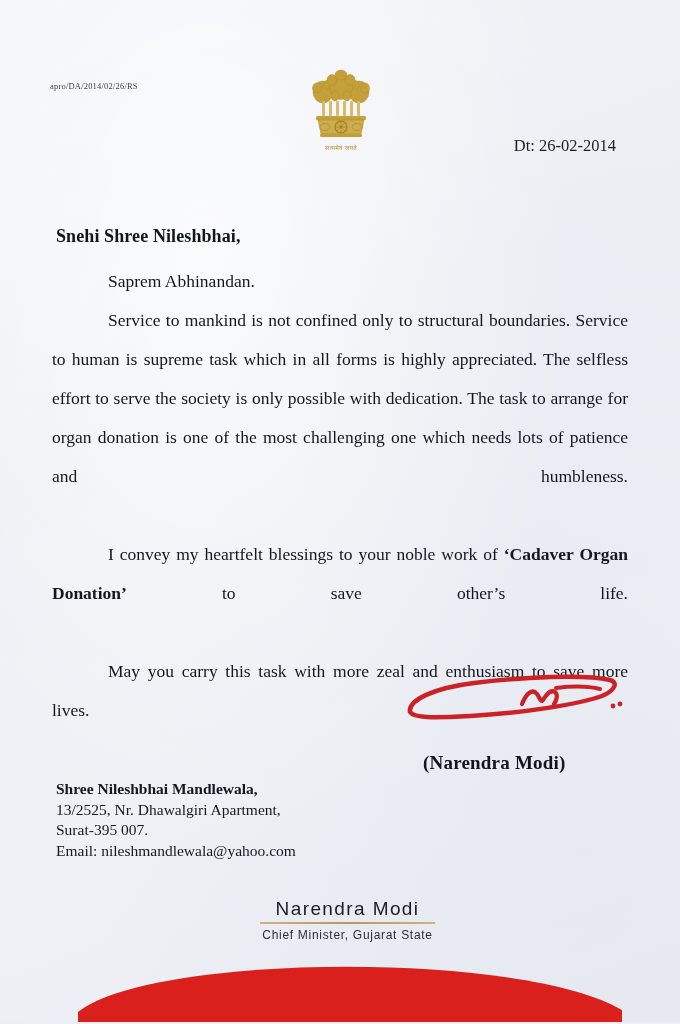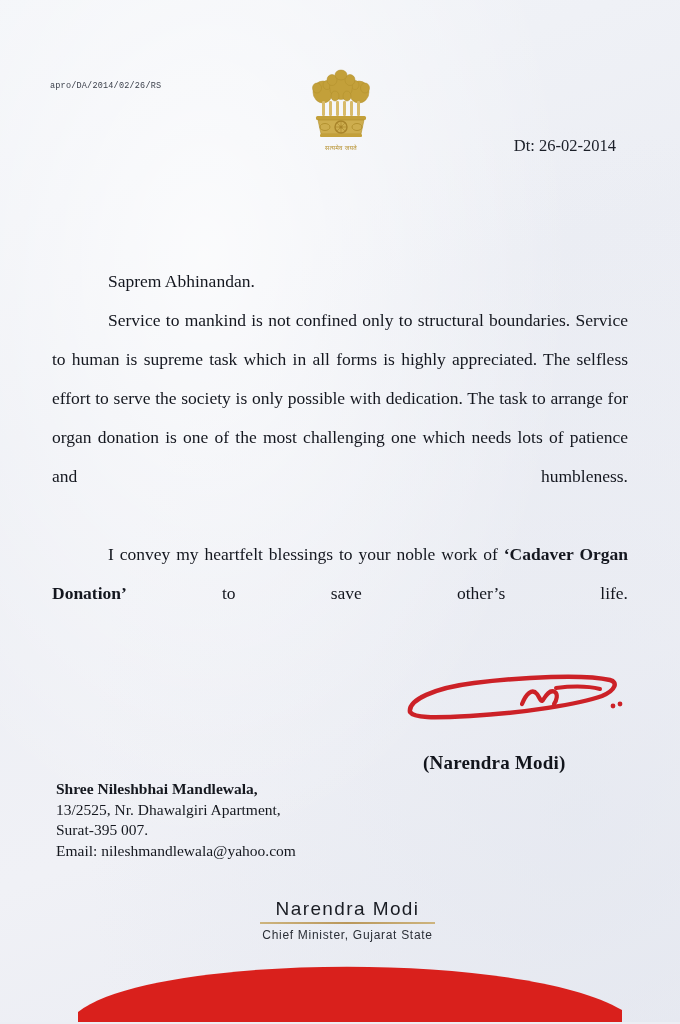--- a/index.html
+++ b/index.html
@@ -34,21 +34,21 @@
   }
 
   
   .ref-no {
     position: absolute;
     left: 50px;
     top: 81px;
     font-size: 8.5px;
     color: #3a3f4a;
     letter-spacing: 0.2px;
-    font-family: Liberation Mono, monospace;
+    font-family: Liberation Serif, serif;
   }
 
   .emblem {
     position: absolute;
     left: 305px;
     top: 66px;
     width: 72px;
     height: 92px;
     text-align: center;
   }
@@ -232,28 +232,30 @@
       <ellipse cx="20" cy="61" rx="5" ry="3.5" fill="none" stroke="#b08f2d" stroke-width="0.9"></ellipse>
       <ellipse cx="52" cy="61" rx="5" ry="3.5" fill="none" stroke="#b08f2d" stroke-width="0.9"></ellipse>
 
       <rect x="15" y="68" width="42" height="3" rx="1" fill="#c3a03a"></rect>
     </svg>
     <div class="emblem-motto">सत्यमेव जयते</div>
   </div>
 
   <div class="date-line">Dt: 26-02-2014</div>
 
+  <div class="salutation">Snehi Shree Nileshbhai,</div>
 
   <div class="body-block">
     <p class="para indent no-stretch">Saprem Abhinandan.</p>
 
     <p class="para indent">Service to mankind is not confined only to structural boundaries. Service to human is supreme task which in all forms is highly appreciated. The selfless effort to serve the society is only possible with dedication. The task to arrange for organ donation is one of the most challenging one which needs lots of patience and humbleness.</p>
 
     <p class="para indent"><span>I convey my heartfelt blessings to your noble work of </span><span class="bold-quote">‘Cadaver Organ Donation’</span><span> to save other’s life.</span></p>
 
+    <p class="para indent">May you carry this task with more zeal and enthusiasm to save more lives.</p>
   </div>
 
   <div class="signature">
     <svg width="220" height="62" viewBox="0 0 220 62" aria-hidden="true">
       <g fill="none" stroke="#cc2127" stroke-linecap="round" stroke-linejoin="round">
 
         <path d="M6 44 C 4 32, 30 20, 70 15 C 120 9, 180 6, 206 12
                  C 214 14, 212 22, 198 28 C 176 36, 120 45, 66 48
                  C 28 50, 10 50, 6 44 Z" stroke-width="4.5"></path>
 

